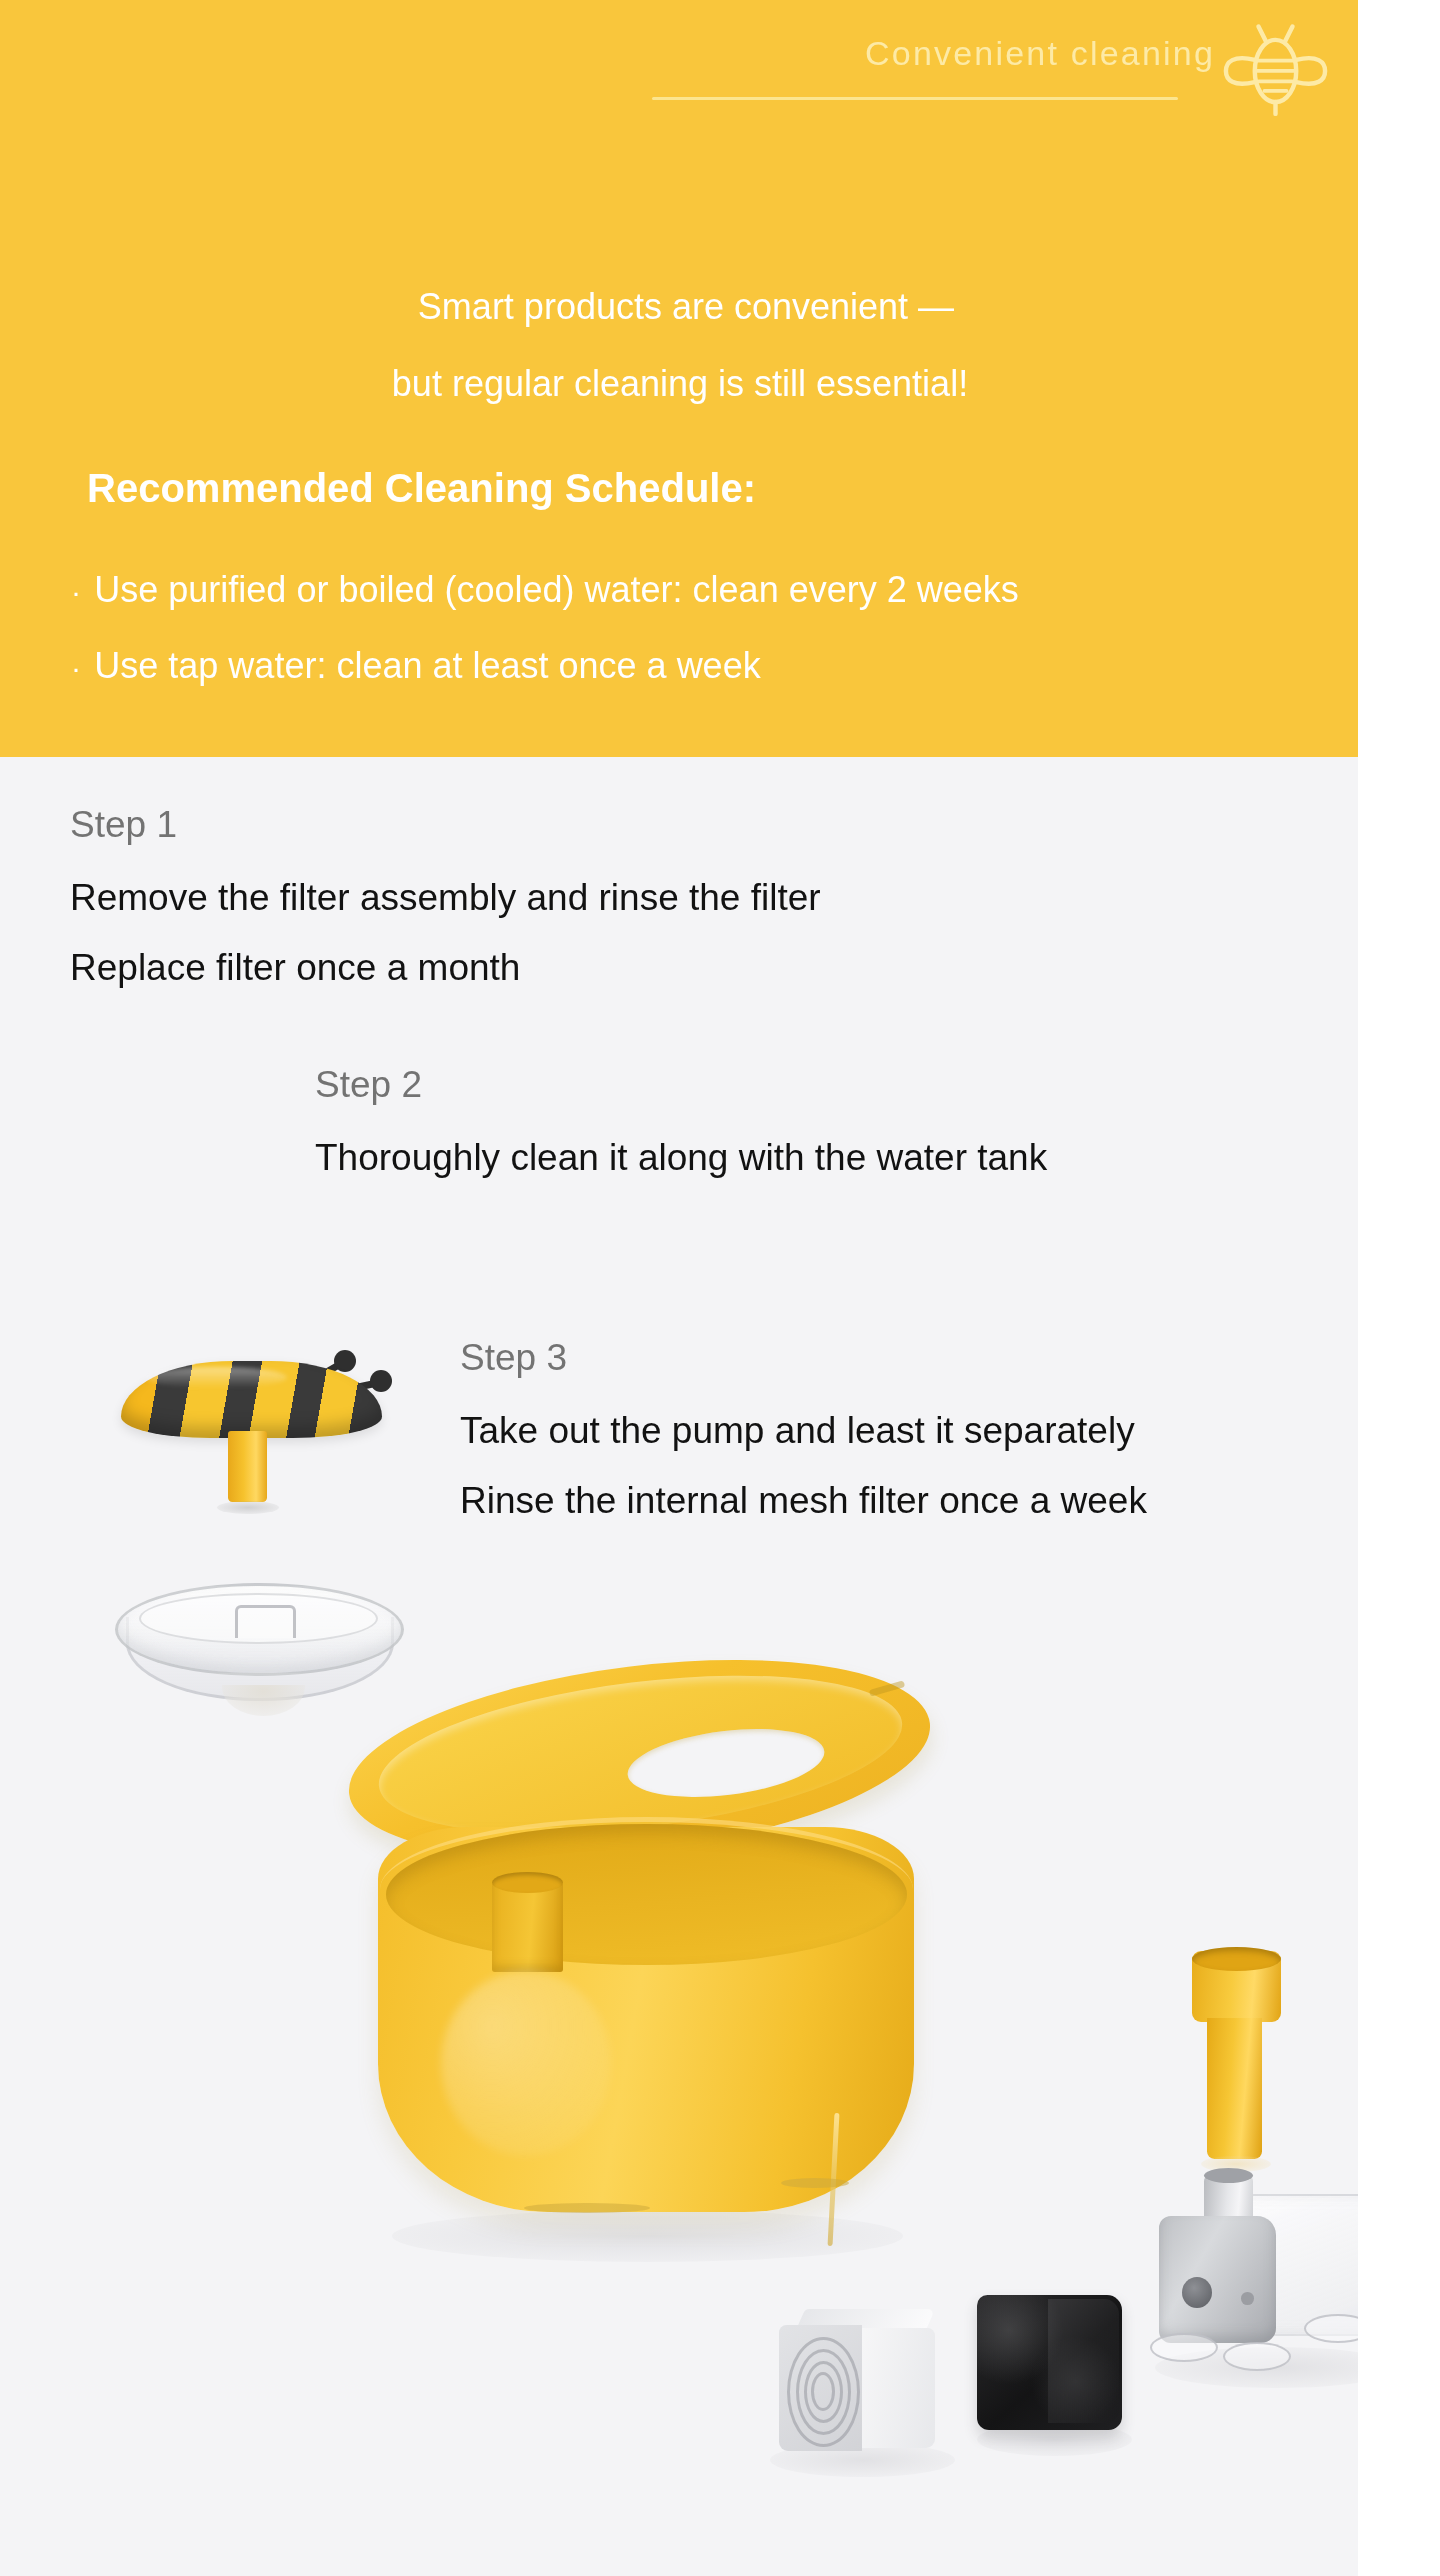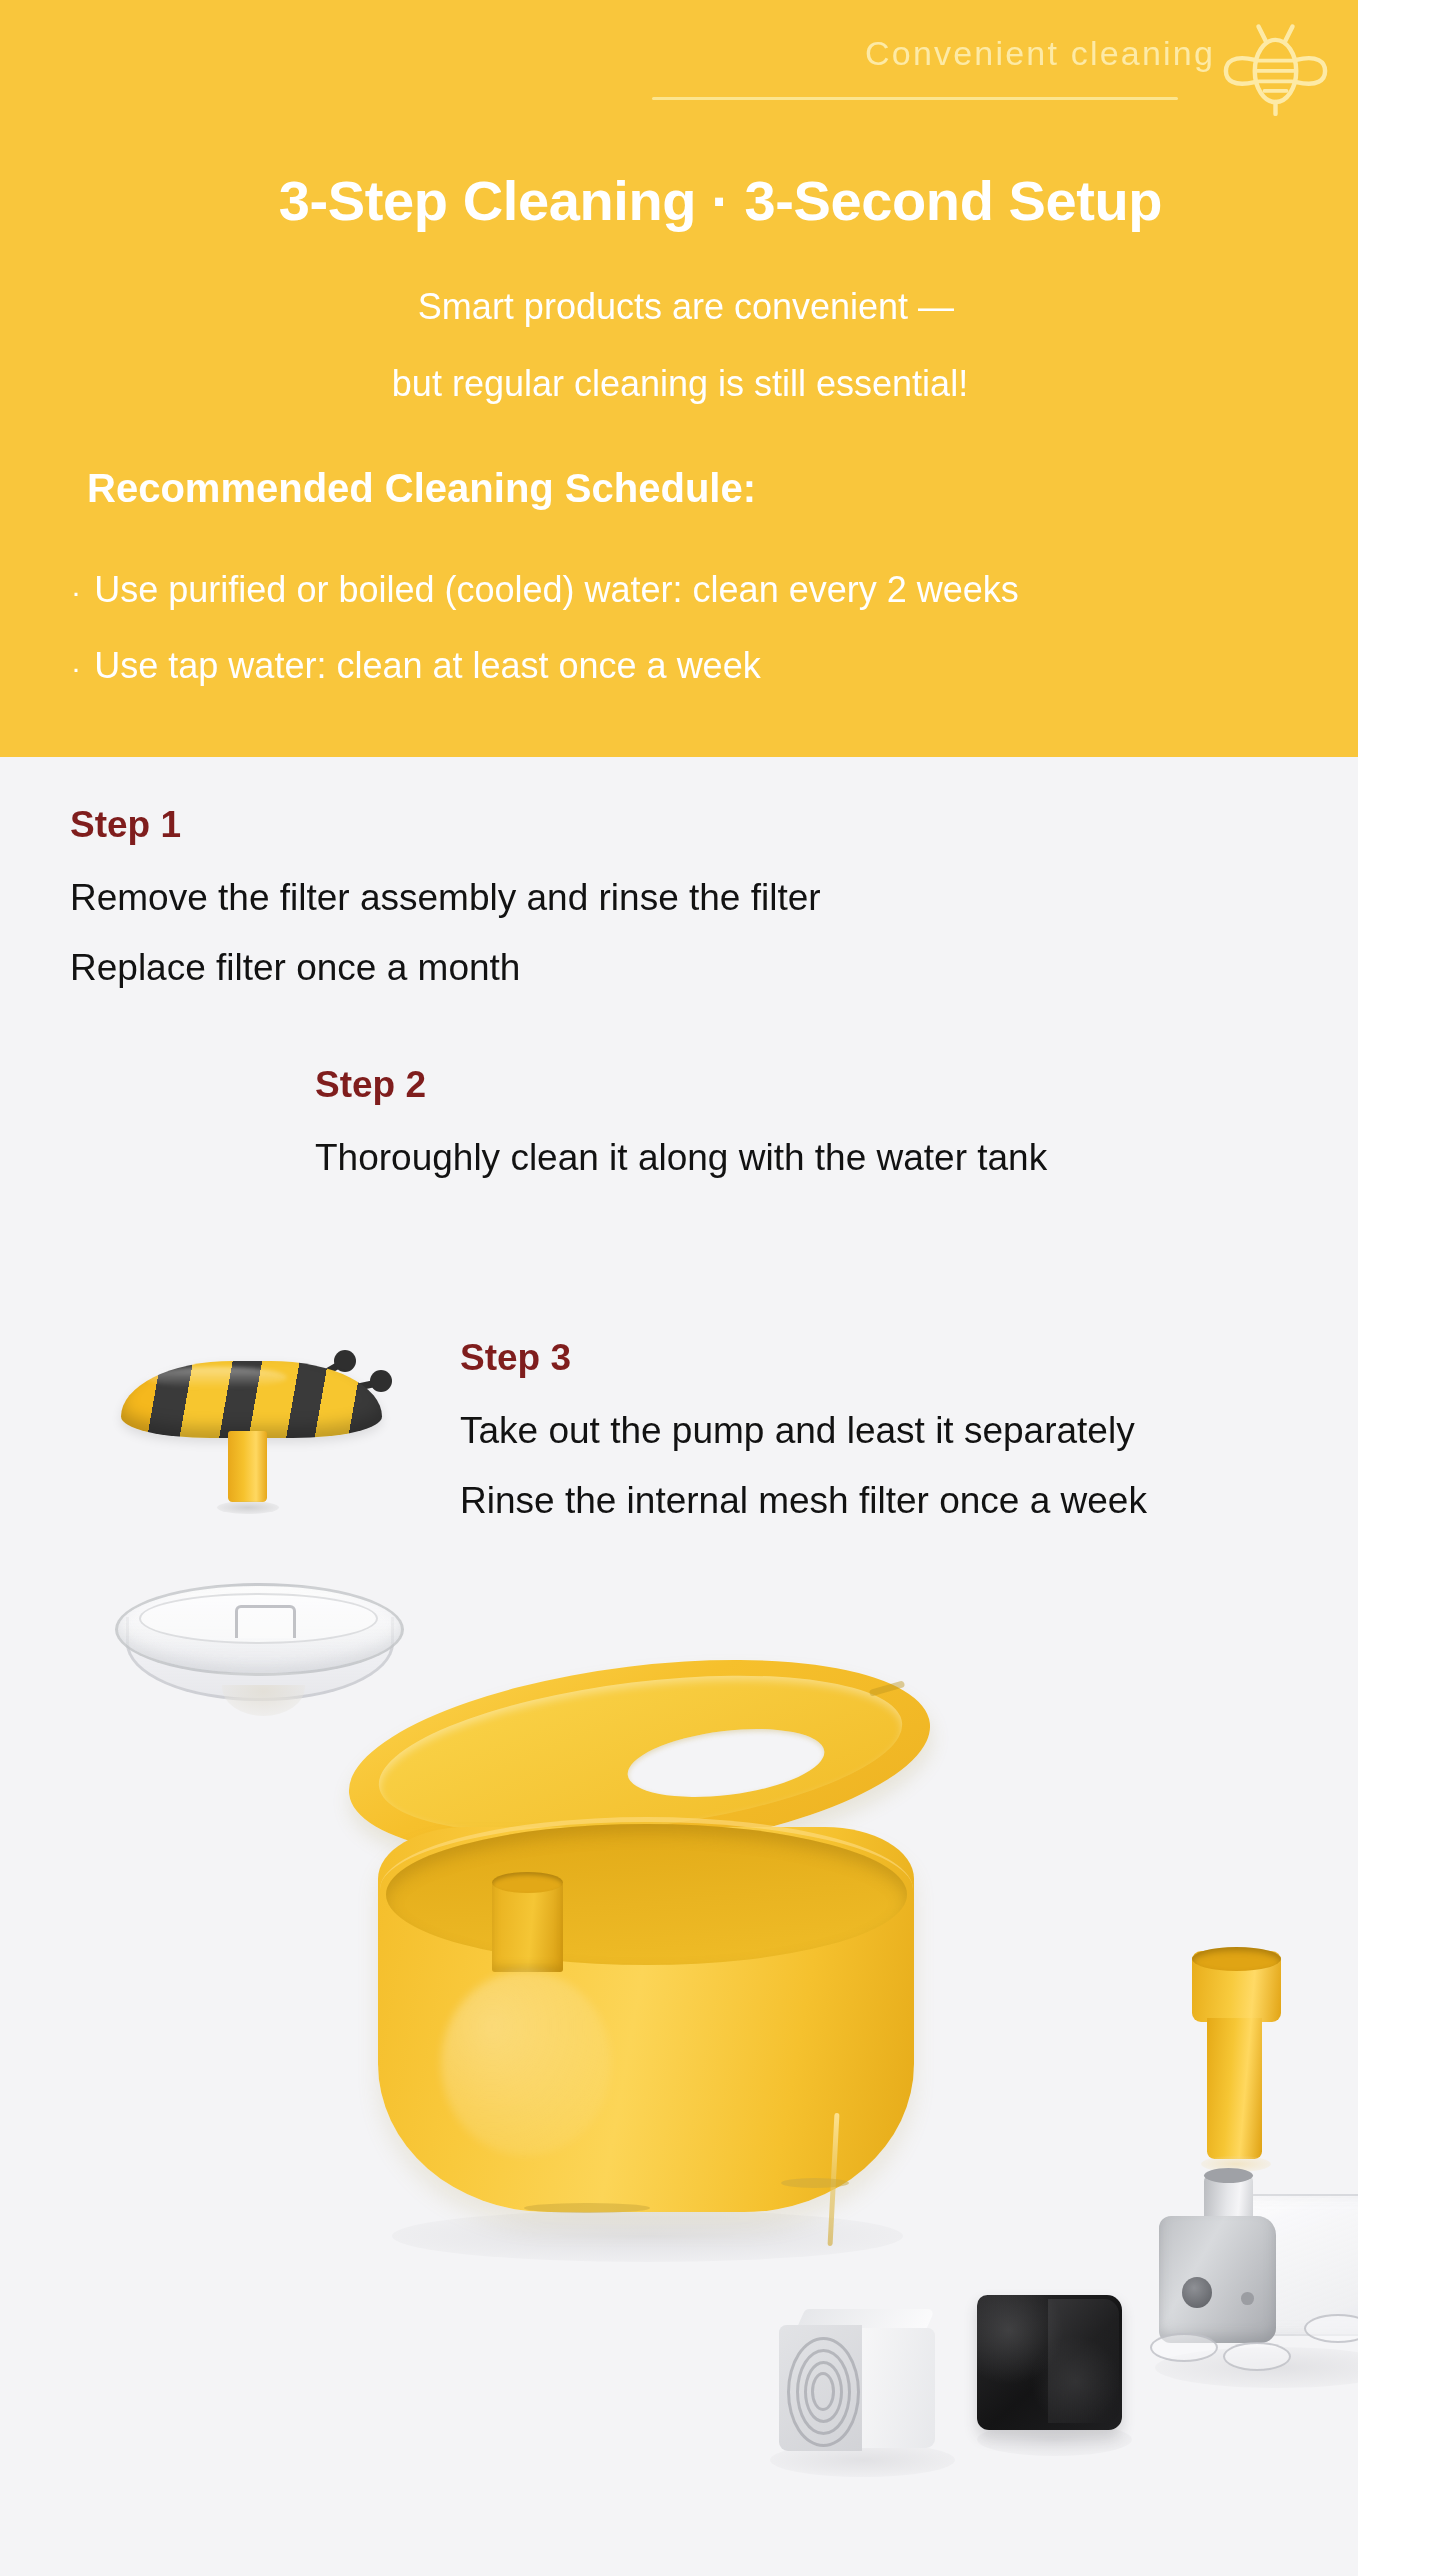--- a/index.html
+++ b/index.html
@@ -128,22 +128,22 @@
     left: 0; top: 757px;
     width: 1441px;
     height: 1819px;
     background: #f4f4f6;
     overflow: hidden;
   }
 
   .step-block { position: absolute; }
   .step-title {
     font-size: 37px;
-    font-weight: 700;
-    color: #7f1d1d;
+    font-weight: 400;
+    color: #737373;
     line-height: 1;
     white-space: nowrap;
     margin-bottom: 36px;
   }
   .step-line {
     font-size: 37px;
     font-weight: 400;
     color: #121212;
     line-height: 1;
     white-space: nowrap;
@@ -569,21 +569,20 @@
         </g>
         <g stroke="#fdeaa6" stroke-width="5" stroke-linecap="round">
           <path d="M50 56 L100 56"></path>
           <path d="M48 70 L102 70"></path>
           <path d="M52 84 L98 84"></path>
           <path d="M60 97 L90 97"></path>
         </g>
       </svg>
     </div>
 
-    <div class="headline">3-Step Cleaning · 3-Second Setup</div>
 
     <div class="sub-line sub-line-1">Smart products are convenient —</div>
     <div class="sub-line sub-line-2">but regular cleaning is still essential!</div>
 
     <div class="schedule-title">Recommended Cleaning Schedule:</div>
 
     <div class="bullets">
       <div class="bullet-row">
         <span class="bullet-dot">·</span>
         <span>Use purified or boiled (cooled) water: clean every 2 weeks</span>

